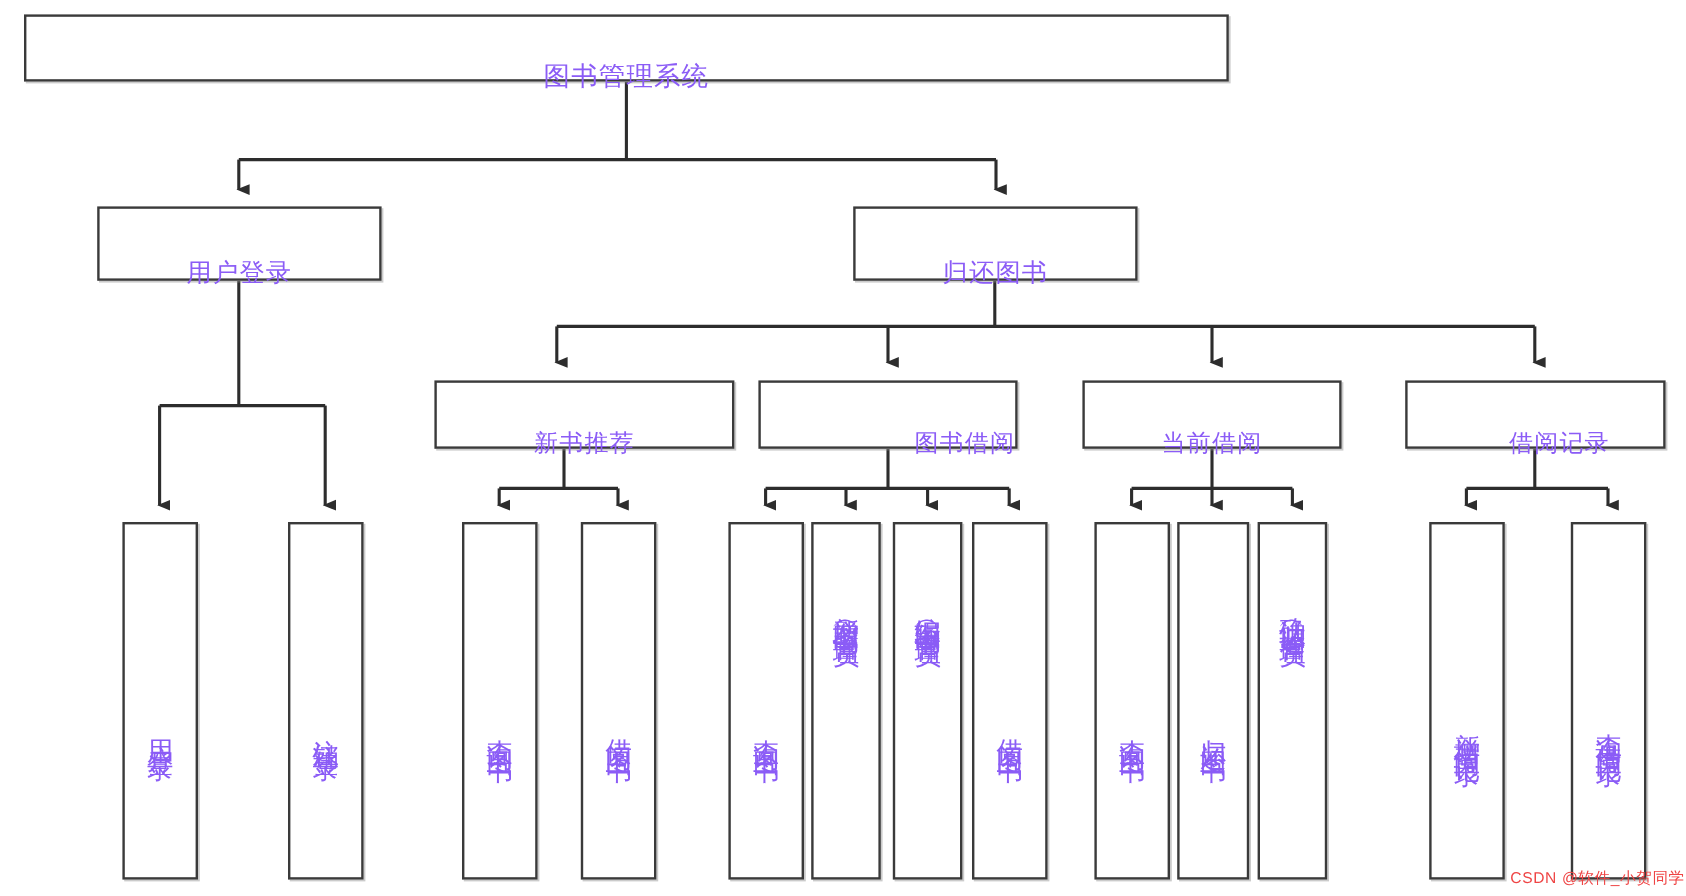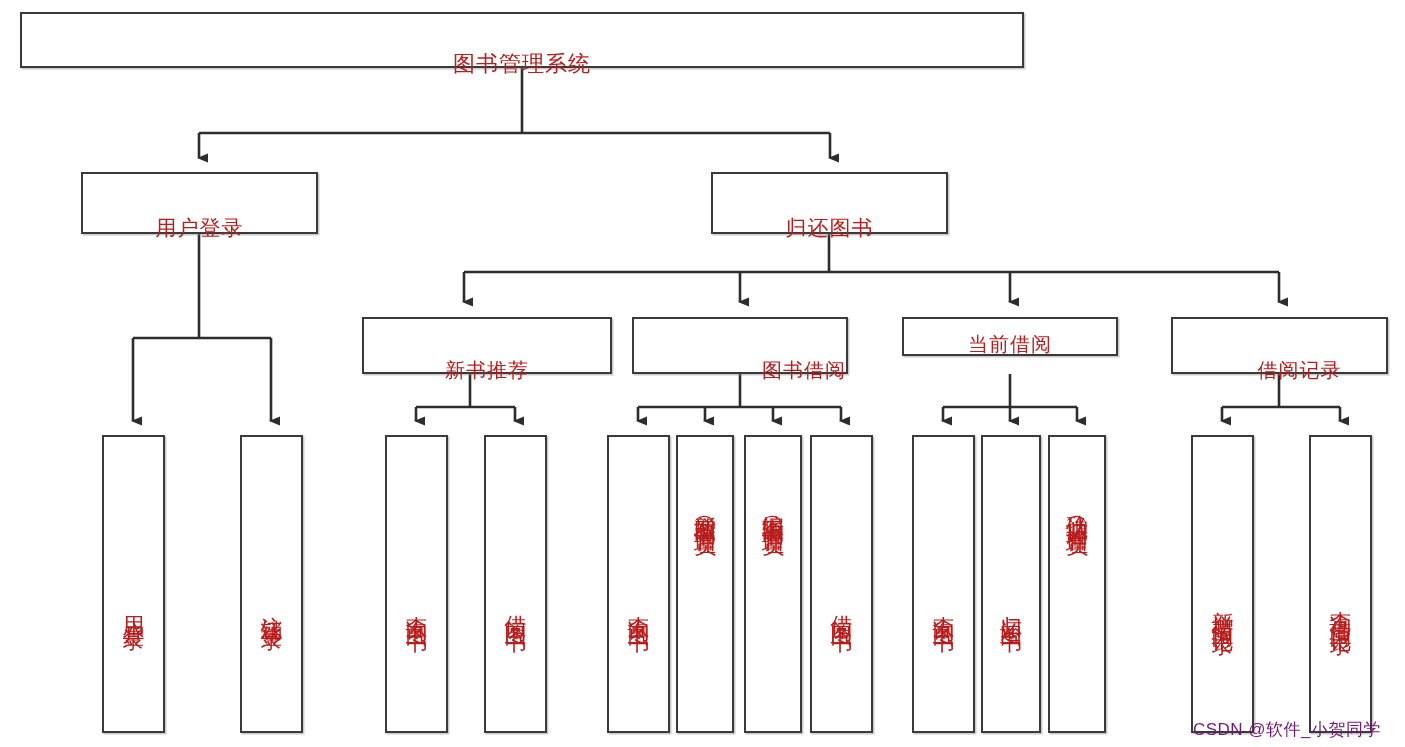--- a/index.html
+++ b/index.html
@@ -17,21 +17,21 @@
     background:#ffffff;
     border:2.5px solid #3a3a3a;
     display:flex;
     align-items:center;
     justify-content:center;
     box-shadow:1.5px 1.5px 0 rgba(140,140,140,0.45);
   }
   .node .lbl{
     font-size:21px;
     letter-spacing:1px;
-    color:#b91c1c;
+    color:#8b5cf6;
     white-space:nowrap;
     line-height:1;
     margin-top:48px;
   }
   .node.root .lbl{font-size:22px;}
   .node.lvl2 .lbl{font-size:21px;}
   .node.lvl3 .lbl{font-size:20px;}
 
   
   .leaf{align-items:flex-start;padding-top:12px;}
@@ -41,23 +41,23 @@
     font-size:22px;
     letter-spacing:5px;
     line-height:1;
     white-space:pre;
   }
   .leaf.tall .lbl{letter-spacing:3px;}
   .leaf.centerish{align-items:center;padding-top:0;}
 
   .watermark{
     position:absolute;
-    right:24px;bottom:6px;
-    font-size:17px;
-    color:#701a75;
+    right:1px;bottom:6px;
+    font-size:13px;
+    color:#ef4444;
     letter-spacing:0.5px;
     white-space:nowrap;
     user-select:none;
   }
 </style>
 </head>
 <body>
 
 <div id="stage">
 
@@ -124,21 +124,21 @@
   </div>
 
   <div class="node lvl3" style="left:362px;top:317px;width:250px;height:57px;">
     <span class="lbl">新书推荐</span>
   </div>
 
   <div class="node lvl3" style="left:632px;top:317px;width:216px;height:57px;justify-content:flex-end;">
     <span class="lbl">图书借阅</span>
   </div>
 
-  <div class="node lvl3" style="left:902px;top:317px;width:216px;height:39px;align-items:flex-end;">
+  <div class="node lvl3" style="left:902px;top:317px;width:216px;height:57px;">
     <span class="lbl">当前借阅</span>
   </div>
 
   <div class="node lvl3" style="left:1171px;top:317px;width:217px;height:57px;padding-left:40px;">
     <span class="lbl">借阅记录</span>
   </div>
 
   <div class="node leaf centerish" style="left:102px;top:435px;width:63px;height:298px;">
     <span class="lbl">用户登录</span>
   </div>

